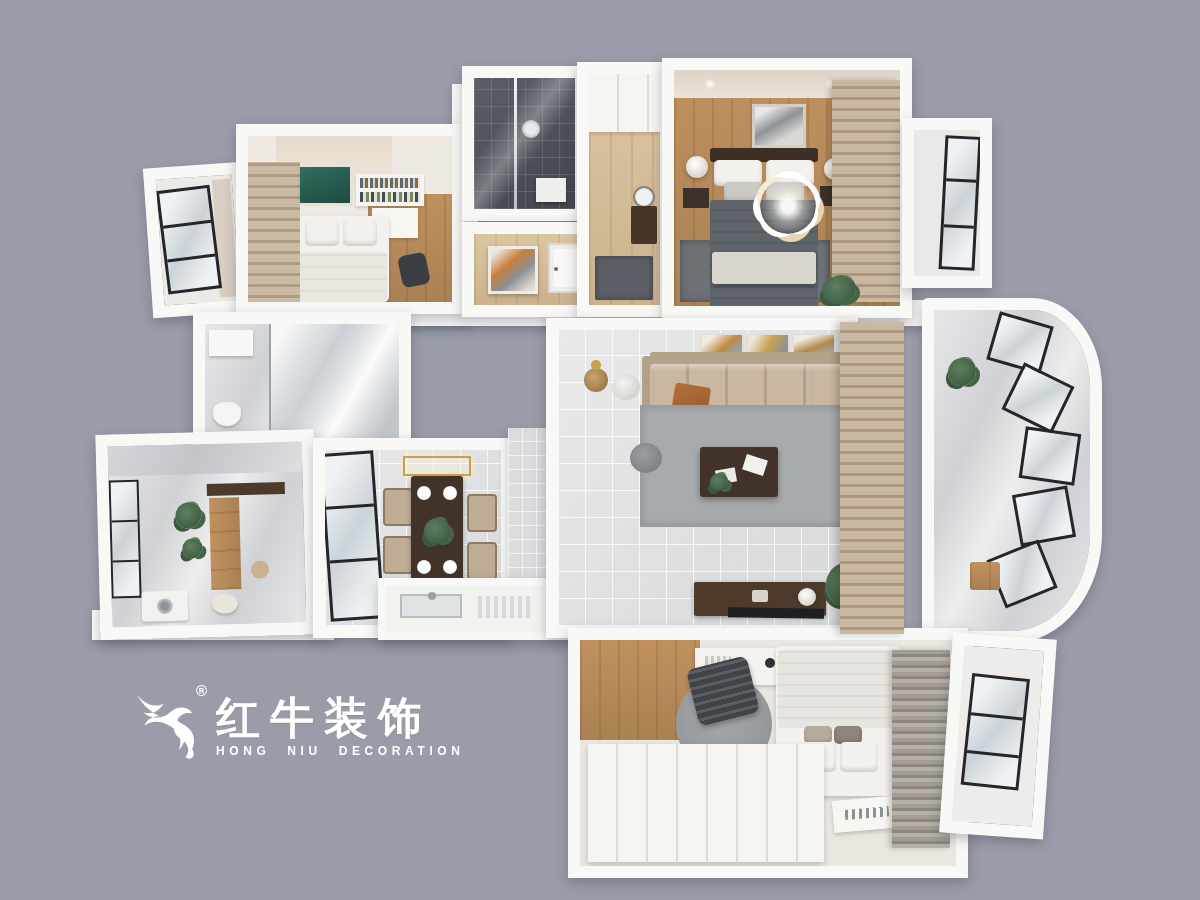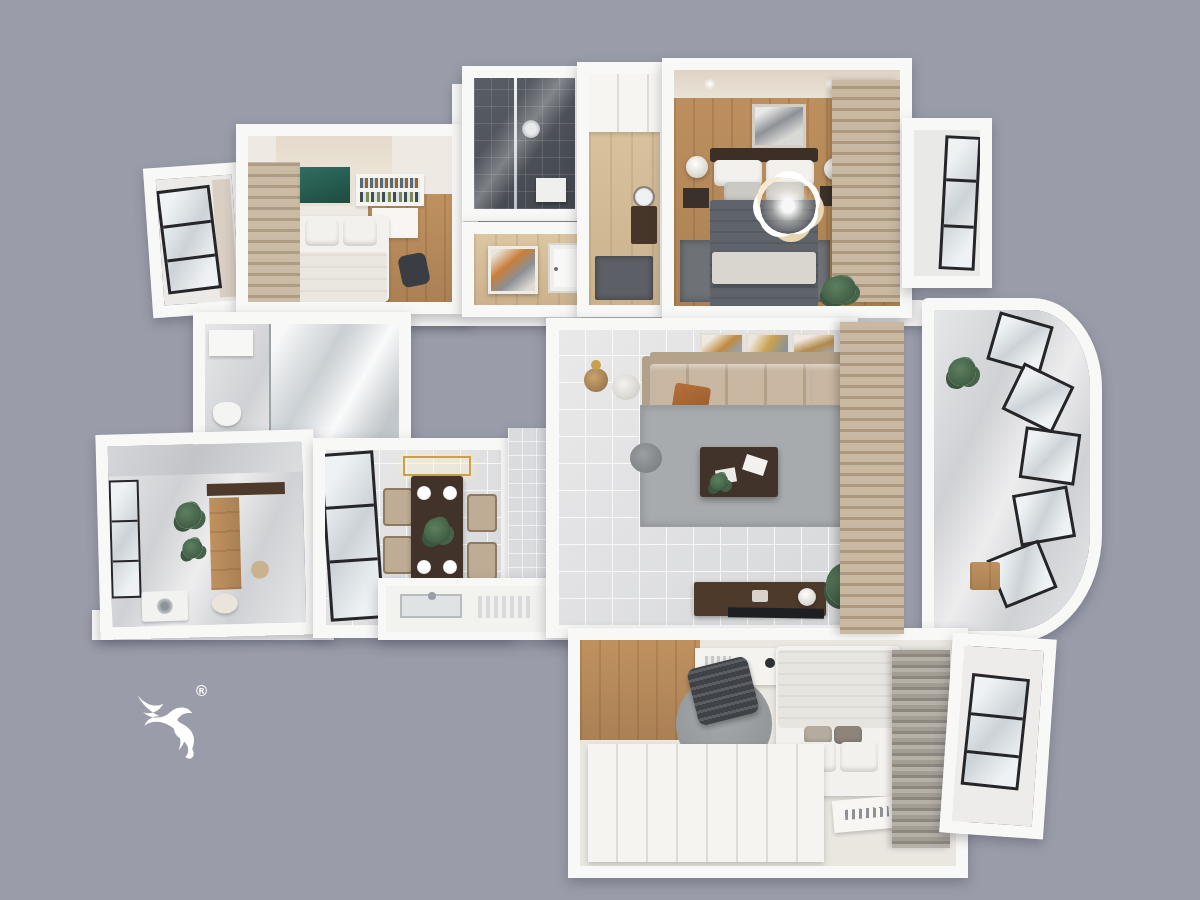--- a/index.html
+++ b/index.html
@@ -261,15 +261,19 @@
       <div class="bar-h" style="top:74px"></div>
     </div>
   </div>
 
   <div class="logo" style="left:128px;top:682px;width:340px;height:110px;z-index:5">
     <svg width="82" height="78" viewBox="0 0 120 100" style="position:absolute;left:0;top:6px">
       <path fill="#ffffff" d="M14,4 C26,18 40,22 52,16 C44,30 30,32 22,28 C34,40 52,38 62,28 C74,18 88,20 94,30 C84,28 76,32 72,40 C86,52 88,70 74,84 C80,70 76,58 64,50 C50,40 34,40 24,48 C28,38 38,34 46,34 C32,28 20,16 14,4 Z"></path>
       <path fill="#ffffff" d="M70,42 C92,48 102,64 94,82 C100,94 92,100 84,94 C92,86 88,74 78,68 C68,62 64,52 70,42 Z"></path>
     </svg>
     <span class="logo-reg" style="left:68px;top:0">®</span>
+    <div class="abs" style="left:88px;top:14px">
+      <div class="logo-cn">红牛装饰</div>
+      <div class="logo-en">HONG NIU DECORATION</div>
+    </div>
   </div>
 
 </div>
 
 </body></html>

